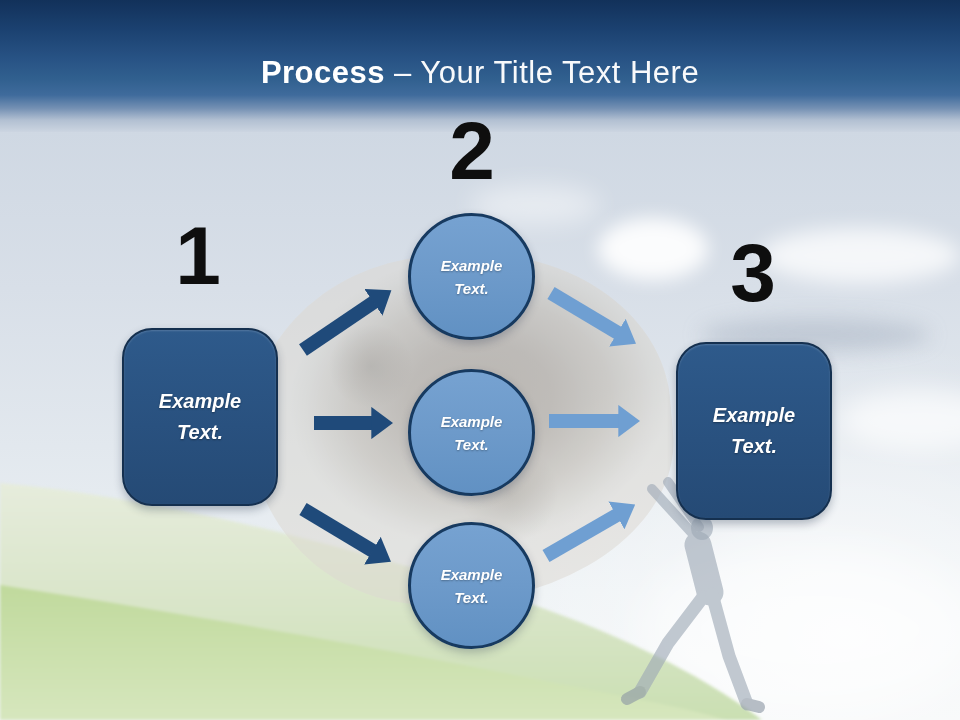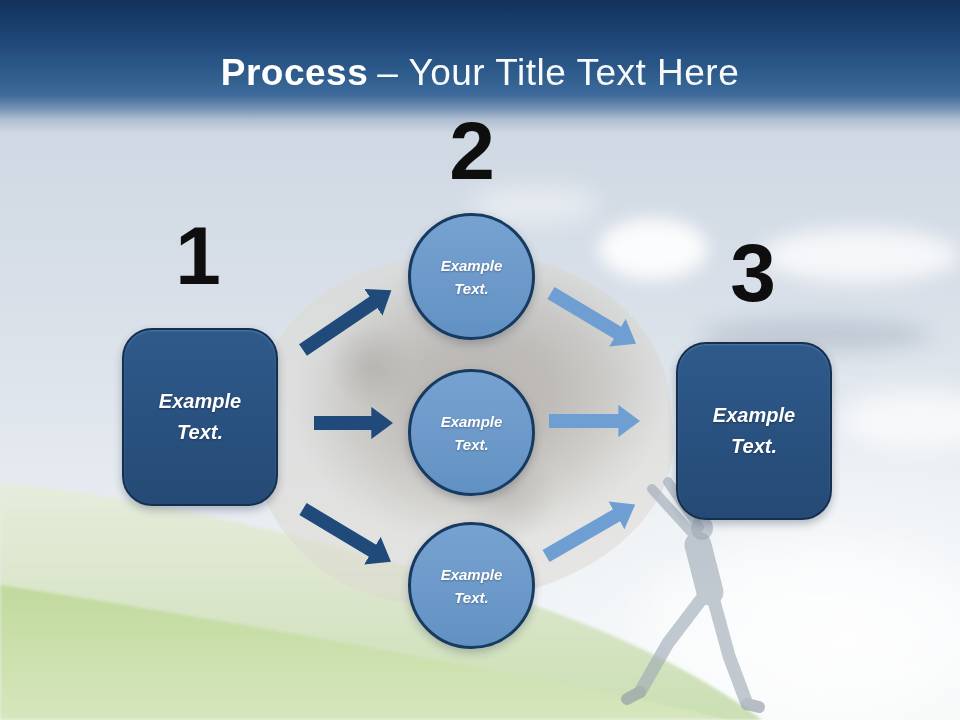--- a/index.html
+++ b/index.html
@@ -41,21 +41,21 @@
   .person-svg{position:absolute;left:0;top:0;}
   
   .header{
     position:absolute;left:0;top:0;width:960px;height:132px;
     background:linear-gradient(180deg,
       #12315a 0%, #1b4170 22%, #285385 45%, #31608f 60%,
       #3f6b9c 72%, #7490b3 82%, #b2c0d2 91%, #ccd5e1 100%);
   }
   .title{
     position:absolute;left:0;top:56px;width:100%;
-    text-align:center;color:#ffffff;font-size:37px;line-height:34px;
+    text-align:center;color:#ffffff;font-size:31px;line-height:34px;
     letter-spacing:.5px;
   }
   .title .t-bold{font-weight:700;}
   .title .t-rest{font-weight:400;margin-left:9px;opacity:.97;}
   
   .num{
     position:absolute;width:140px;text-align:center;
     font-size:82px;line-height:82px;font-weight:800;color:#0e0e0e;
   }
   .num1{left:128px;top:215px;}

